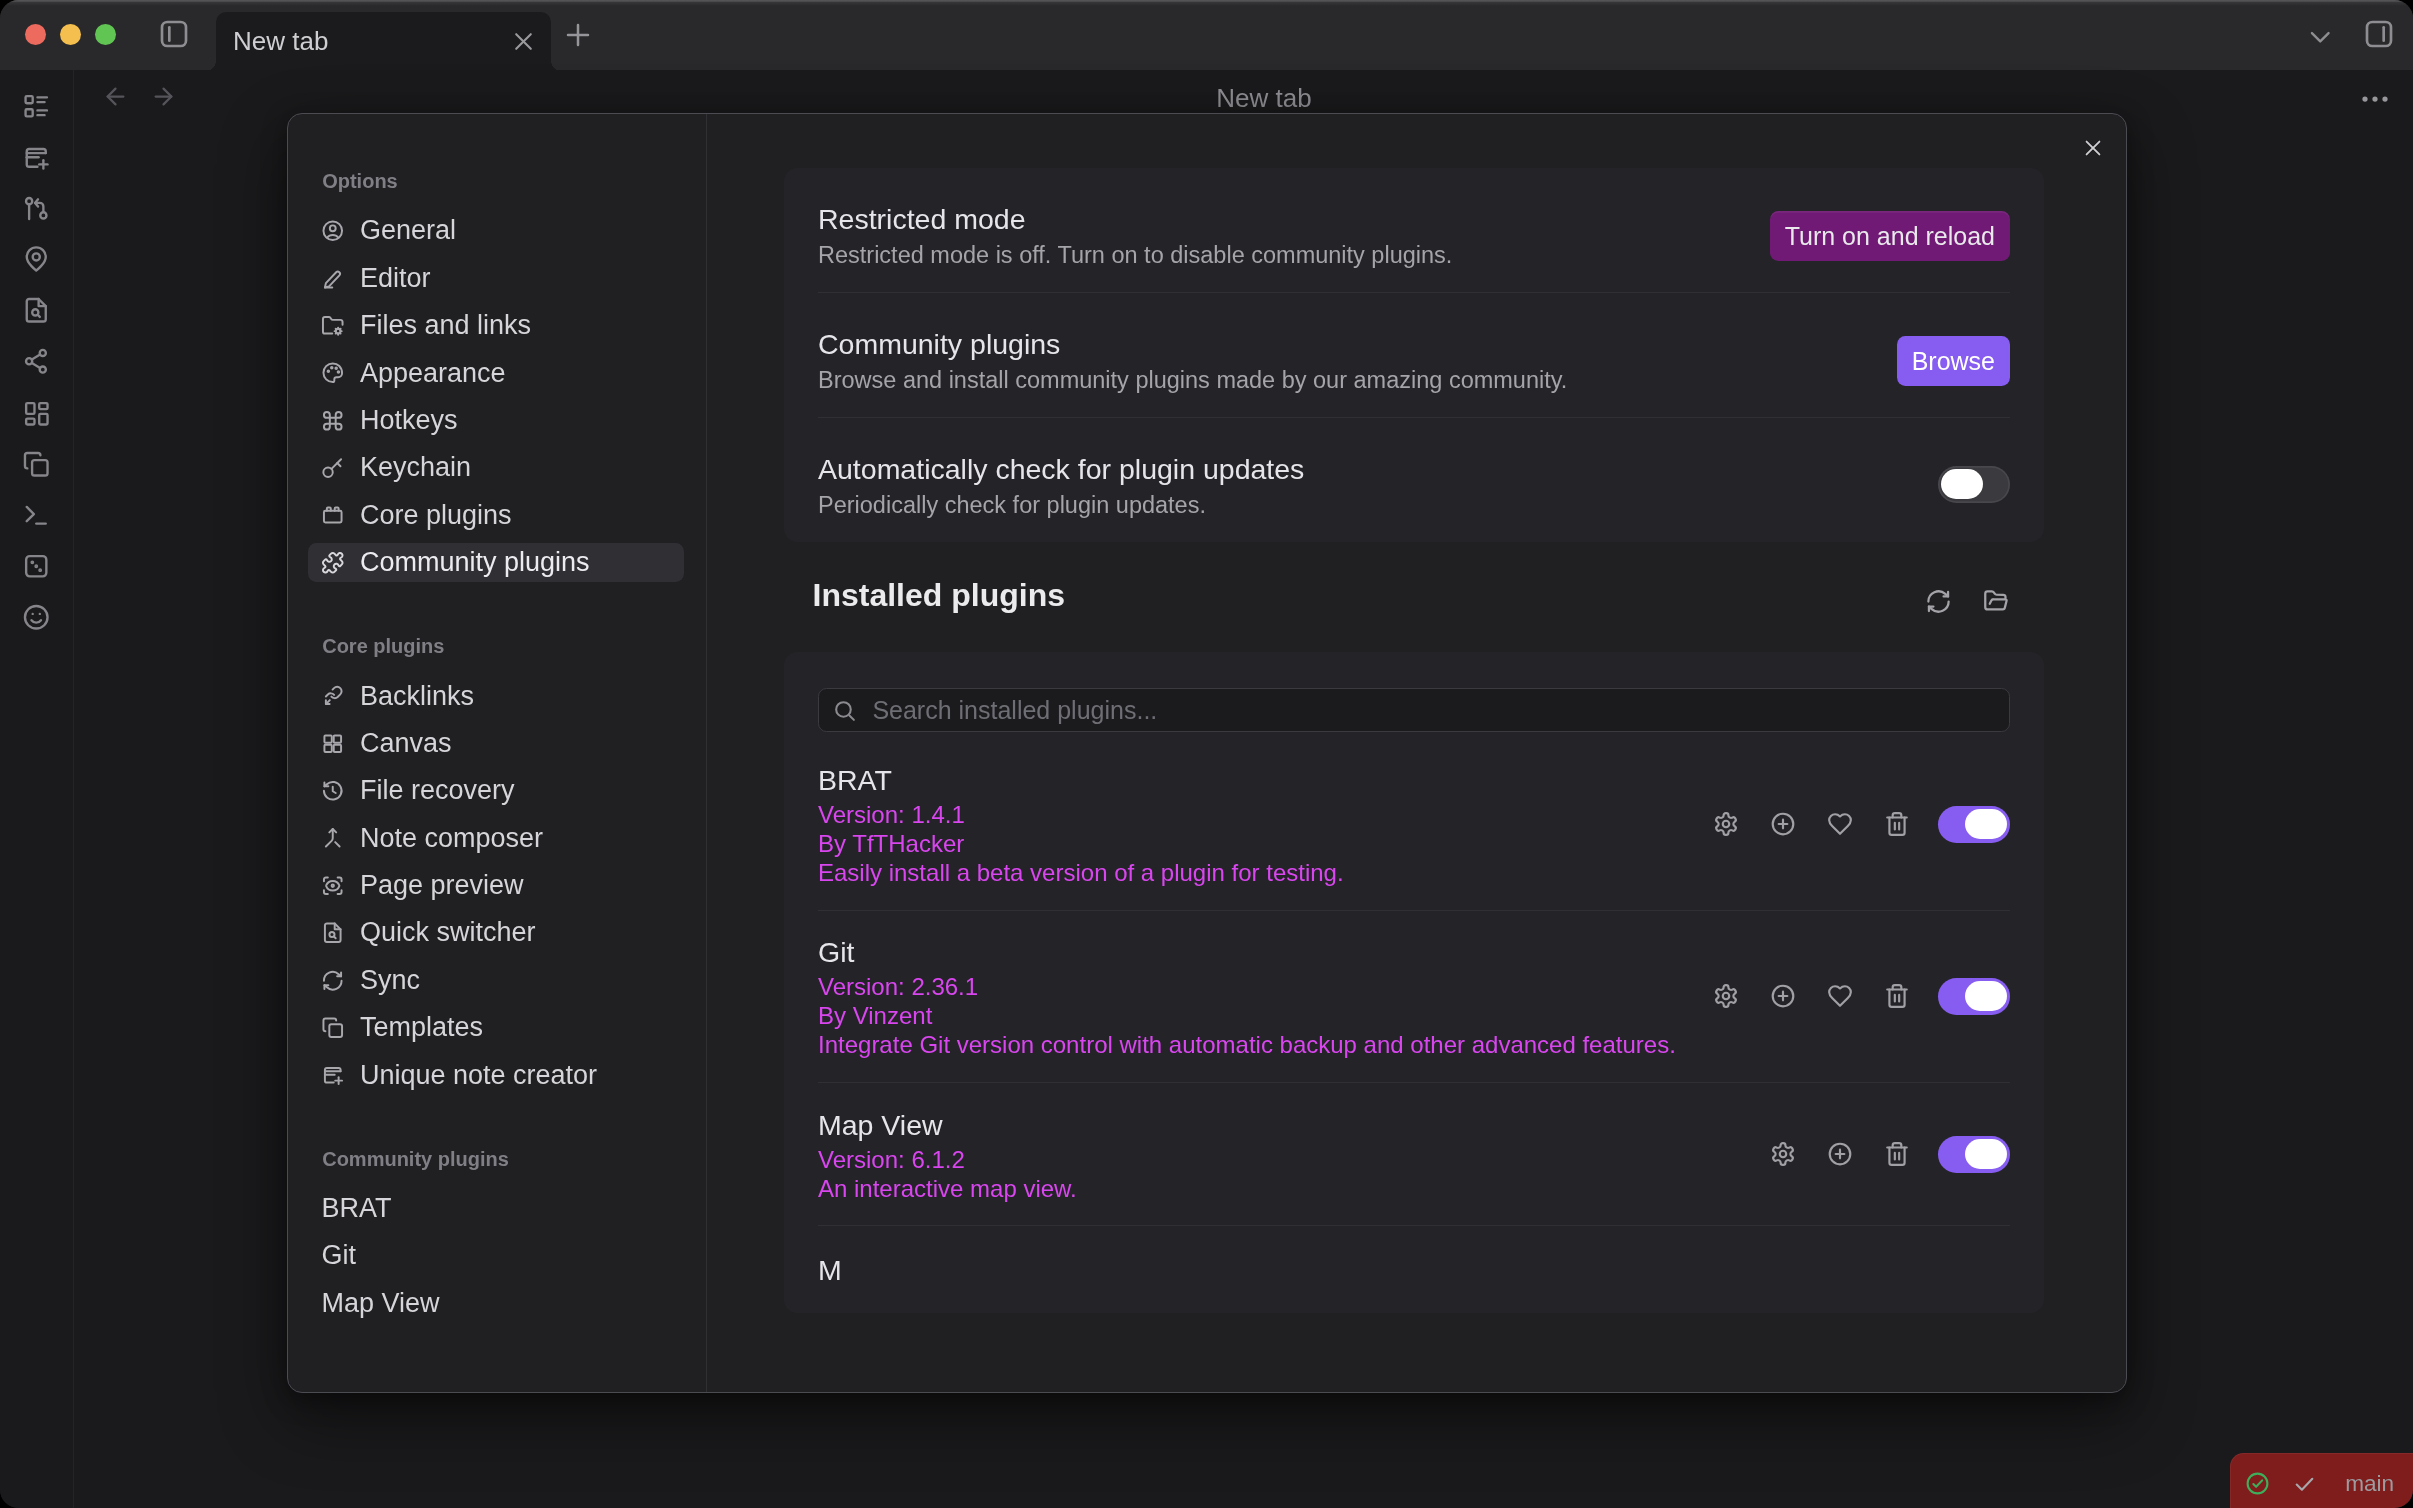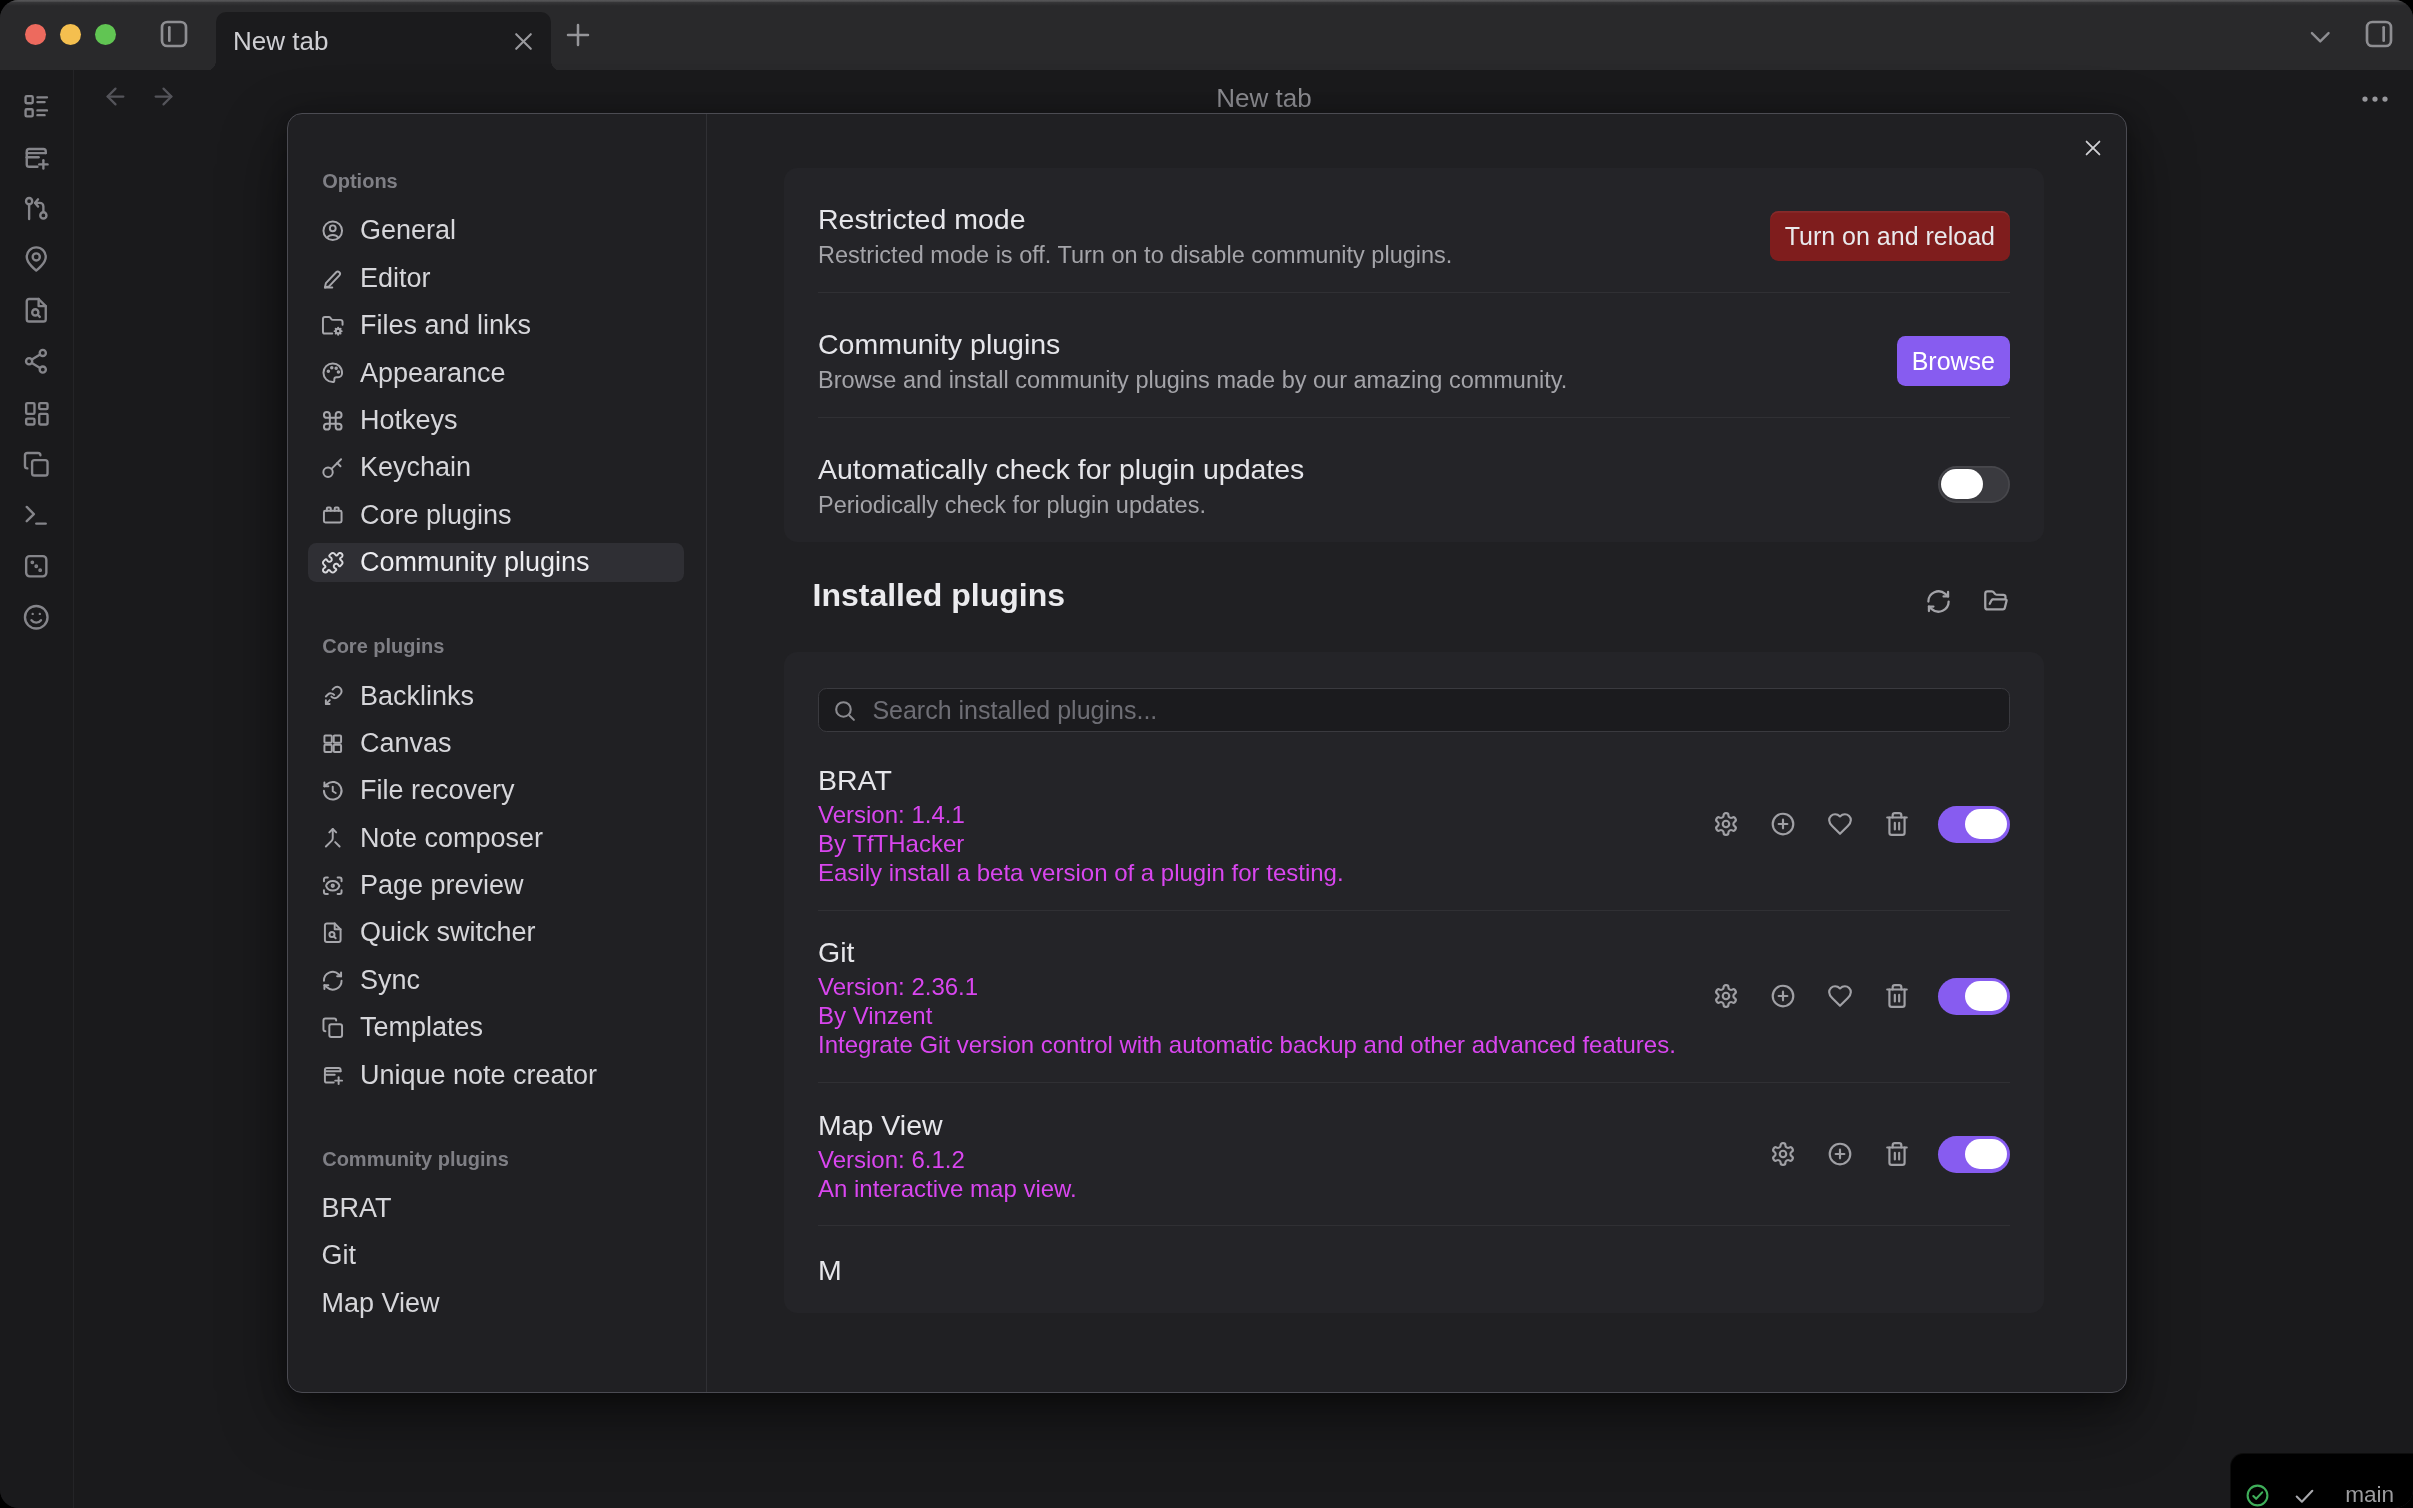--- a/index.html
+++ b/index.html
@@ -31,21 +31,21 @@
   .ribbon { position:absolute; left:0; top:0; bottom:0; width:74px; border-right:1.7px solid #242427; display:flex; flex-direction:column; align-items:center; padding-top:22px; gap:22.6px; }
   .ribbon .ric { width:28.5px; height:28.5px; color:#85858a; }
   .main { position:absolute; left:75px; right:0; top:0; bottom:0; }
   .view-header { position:relative; height:55px; }
   .nav-arrow { position:absolute; top:13.4px; width:27px; height:27px; color:#54545a; }
   .nav-back { left:27px; }
   .nav-fwd { left:75px; }
   .view-title { position:absolute; left:40px; right:0; top:12.6px; text-align:center; color:#8e8e93; font-size:26px; }
   .view-more { position:absolute; right:23.5px; top:14.2px; width:30px; height:30px; color:#98989c; }
 
-  .statusbar { position:absolute; right:0; bottom:0; width:183px; height:55px; padding-top:5px; background:#000000; border-top:1.7px solid rgba(255,255,255,0.05); border-left:1.7px solid rgba(255,255,255,0.05); border-radius:13.4px 0 0 0; display:flex; align-items:flex-end; }
+  .statusbar { position:absolute; right:0; bottom:0; width:183px; height:55px; padding-top:5px; background:#7f1d1d; border-top:1.7px solid rgba(255,255,255,0.05); border-left:1.7px solid rgba(255,255,255,0.05); border-radius:13.4px 0 0 0; display:flex; align-items:center; }
   .sb-sync { width:25px; height:25px; margin-left:14.2px; color:#3fae5a; }
   .sb-check { width:25px; height:25px; margin-left:22px; color:#a8a8ac; }
   .sb-branch { margin-left:28px; color:#9c9c9f; font-size:22.6px; }
 
   
   .modal { position:absolute; left:287px; top:113px; width:1840px; height:1280px; background:#202023; border:1.7px solid #4b4b52; border-radius:15px; box-shadow:0 25px 67px rgba(0,0,0,0.45), 0 6.7px 25px rgba(0,0,0,0.35); overflow:hidden; }
   .modal-close { position:absolute; top:22.6px; right:22px; width:22px; height:22px; color:#cfcfd3; z-index:5; }
 
   .settings { display:flex; height:100%; }
 
@@ -63,21 +63,21 @@
   .vcontent { flex:1; padding:54px 82px 0 77px; overflow:hidden; }
   .card { background:#242428; border-radius:13.4px; padding:0 34px; }
 
   .srow { display:flex; align-items:center; justify-content:space-between; padding:32px 0 20px; }
   .srow + .srow { border-top:1.7px solid rgba(255,255,255,0.06); }
   .s-name { font-size:28.5px; color:#e6e6ea; line-height:38px; }
   .s-desc { font-size:23.5px; color:#a4a4a9; line-height:34px; }
   .s-ctl { flex:0 0 auto; margin-left:34px; }
 
   .btn { display:inline-flex; align-items:center; justify-content:center; height:50px; padding:0 15px; border-radius:8.4px; font-size:25px; font-family:inherit; border:none; cursor:default; }
-  .btn.gray { background:#7f1d1d; color:#e9e9ec; box-shadow:inset 0 1.7px 0 rgba(255,255,255,0.06); }
+  .btn.gray { background:#701a75; color:#e9e9ec; box-shadow:inset 0 1.7px 0 rgba(255,255,255,0.06); }
   .btn.accent { background:#875cf0; color:#ffffff; }
 
   .toggle { position:relative; width:72px; height:37px; border-radius:18.4px; display:inline-block; }
   .toggle.off { background:#3a3a3f; box-shadow:inset 0 0 0 1.7px rgba(255,255,255,0.07); }
   .toggle.on { background:#875cf0; }
   .toggle .knob { position:absolute; top:3.4px; width:42px; height:30px; border-radius:15px; background:#ffffff; }
   .toggle.off .knob { left:3.4px; }
   .toggle.on .knob { right:3.4px; }
 
   .subhead { display:flex; align-items:flex-start; justify-content:space-between; margin:34px 0 37px; padding:0 34px 0 28.5px; height:39px; }

